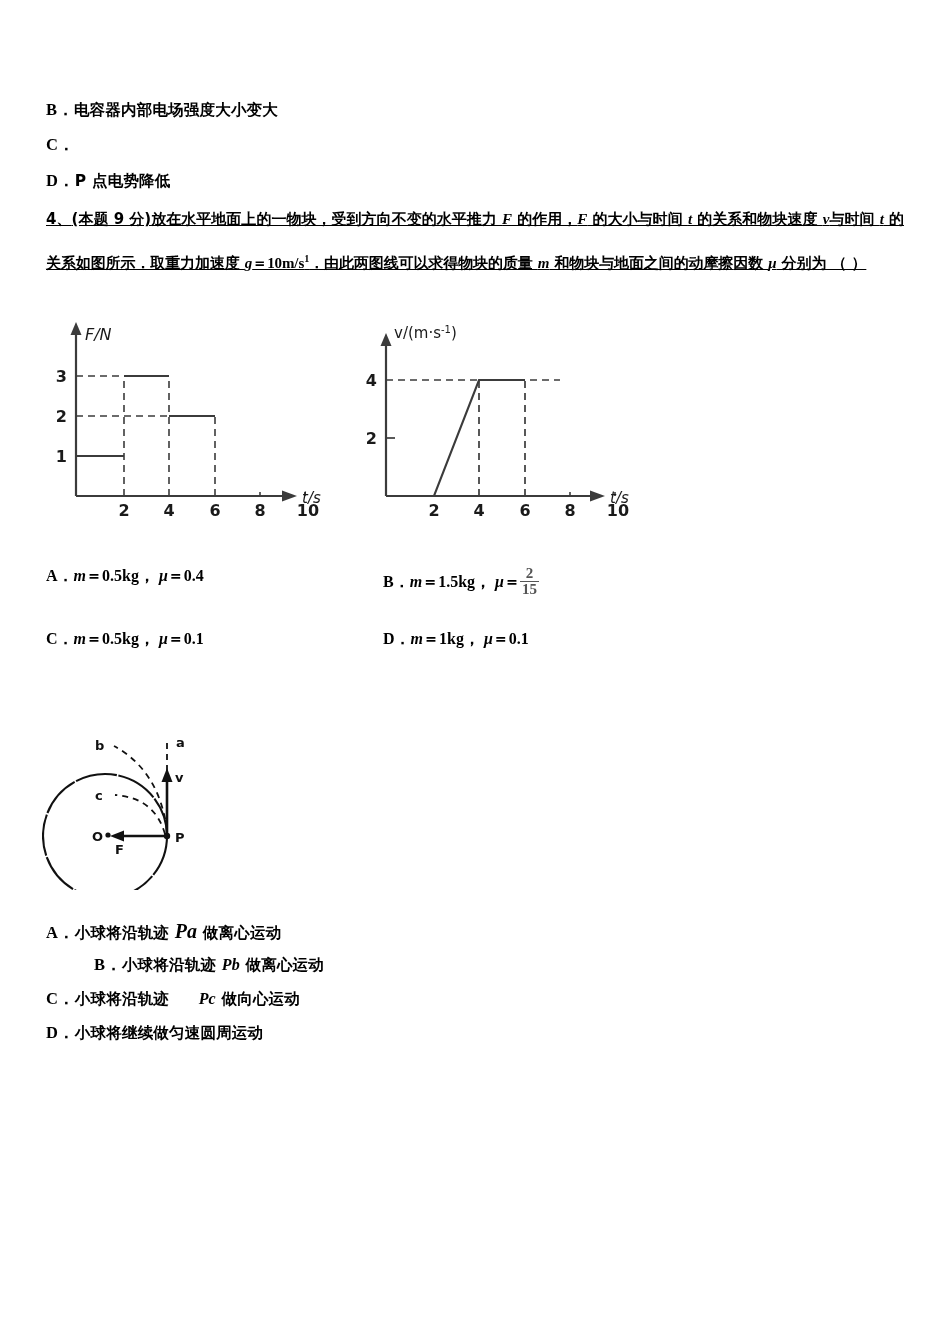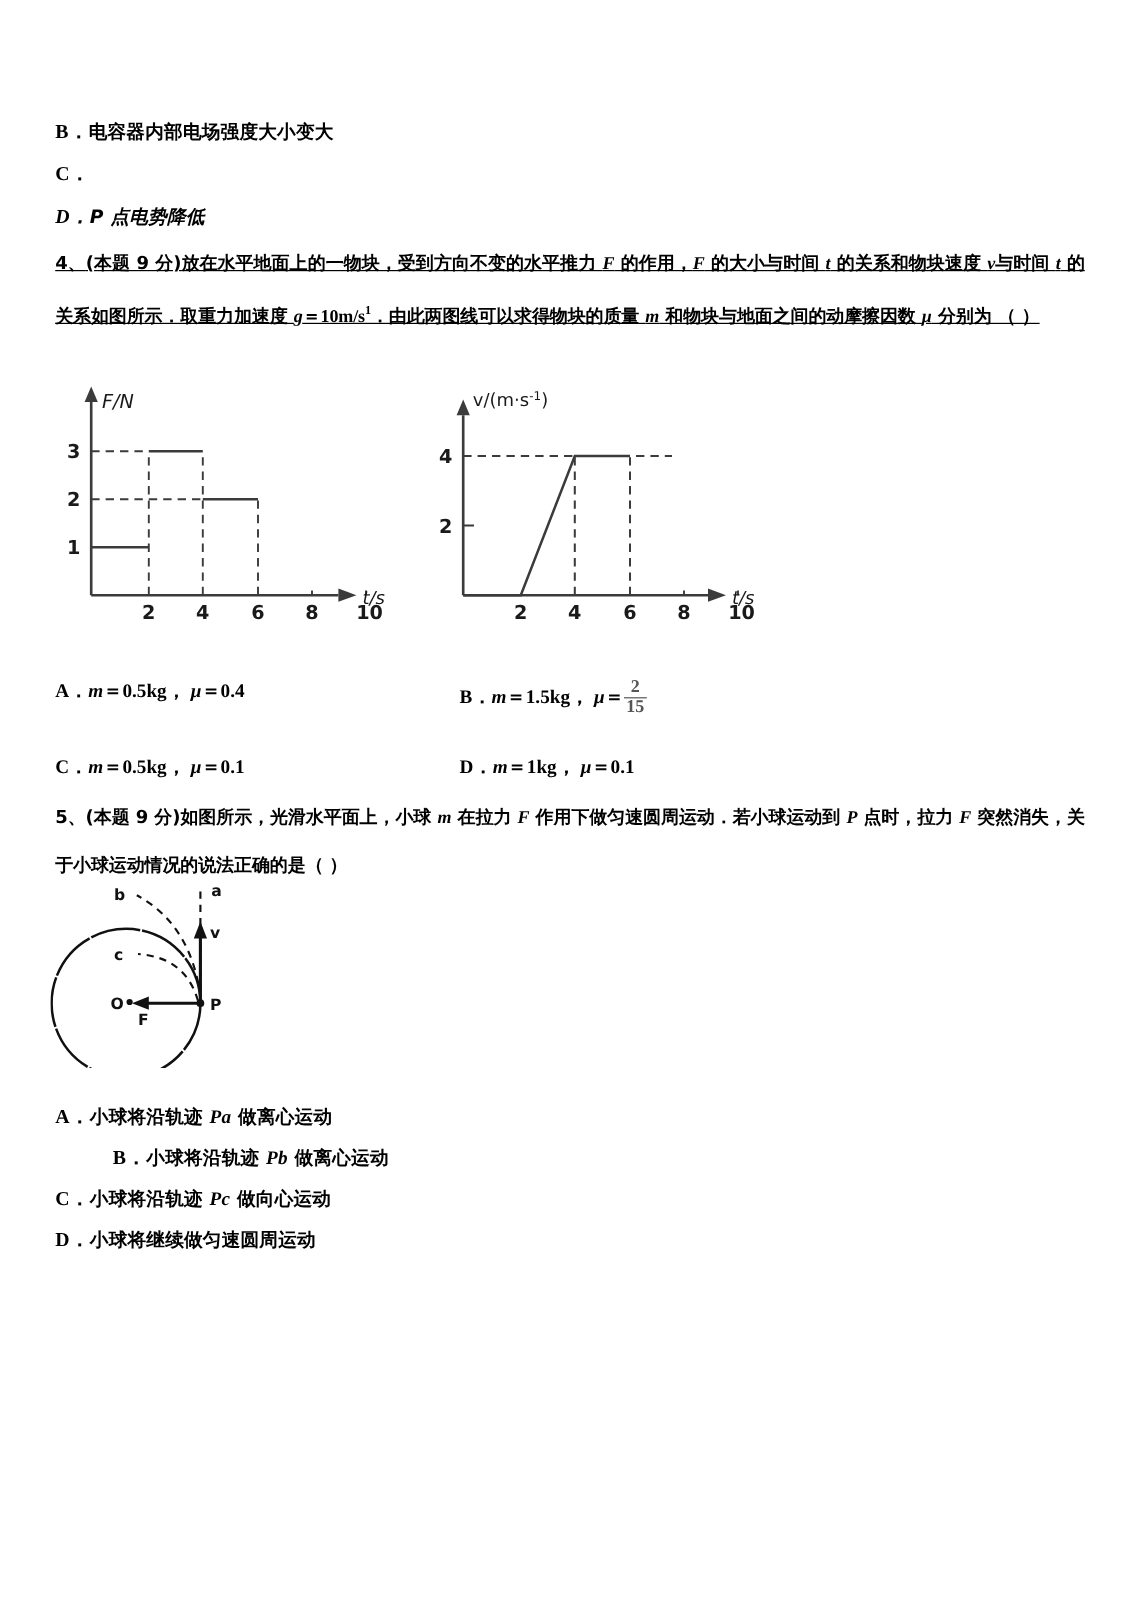--- a/index.html
+++ b/index.html
@@ -88,21 +88,21 @@
 <div id="page">
 
   <div class="opt-line" style="left:46px; top:99px;">
     <span class="opt-label">B．</span><span class="opt-text">电容器内部电场强度大小变大</span>
   </div>
 
   <div class="opt-line" style="left:46px; top:134px;">
     <span class="opt-label">C．</span><span class="opt-text"></span>
   </div>
 
-  <div class="opt-line" style="left:46px; top:170px;font-style:italic;">
+  <div class="opt-line" style="left:46px; top:170px;">
     <span class="opt-label">D．</span><span class="opt-text">P 点电势降低</span>
   </div>
 
   <div class="q-block" style="left:46px; top:200px; width:858px;text-decoration:underline;">
     <span>4、</span><span>(本题 9 分)</span><span>放在水平地面上的一物块，受到方向不变的水平推力 </span><span class="ital">F</span><span> 的作用，</span><span class="ital">F</span><span> 的大小与时间 </span><span class="ital">t</span><span> 的关系和物块速度 </span><span class="ital">v</span><span>与时间 </span><span class="ital">t</span><span> 的关系如图所示．取重力加速度 </span><span class="ital">g</span><span class="rom">＝10m/s</span><sup class="unit rom">1</sup><span>．由此两图线可以求得物块的质量 </span><span class="ital">m</span><span> 和物块与地面之间的动摩擦</span><span>因数 </span><span class="ital">μ</span><span> 分别为  （  ）</span>
   </div>
 
   <div class="fig" style="left:52px; top:318px;">
     <svg width="290" height="200" viewBox="0 0 290 200">
 
@@ -180,23 +180,20 @@
   </div>
 
   <div class="ans" style="left:46px; top:629px;">
     <span>C．</span><span class="mi">m</span><span>＝0.5kg，</span>&nbsp;<span class="mi">μ</span><span>＝0.1</span>
   </div>
 
   <div class="ans" style="left:383px; top:629px;">
     <span>D．</span><span class="mi">m</span><span>＝1kg，</span>&nbsp;<span class="mi">μ</span><span>＝0.1</span>
   </div>
 
-  <div class="q-block" style="left:46px; top:662px; width:858px;">
-    <span>5、</span><span>(本题 9 分)</span><span>如图所示，光滑水平面上，小球 </span><span class="ital">m</span><span> 在拉力 </span><span class="ital">F</span><span> 作用下做匀速圆周运动．若小球运动到 </span><span class="ital">P</span><span> 点时，拉力 </span><span class="ital">F</span><span> 突然</span><span>消失，关于小球运动情况的说法正确的是（   ）</span>
-  </div>
 
   <div class="fig" style="left:42px; top:730px;">
     <svg width="240" height="160" viewBox="0 0 240 160">
 
       <circle cx="63" cy="106" r="62" fill="none" stroke="#111" stroke-width="2.1" stroke-dasharray="42,1.6"></circle>
 
       <line x1="125" y1="96" x2="125" y2="10" stroke="#111" stroke-width="1.8" stroke-dasharray="6,5"></line>
       <text x="134" y="17" font-family="DejaVu Sans, sans-serif" font-size="13" font-weight="bold" fill="#111">a</text>
 
       <path d="M125,100 C120,64 105,34 72,16" fill="none" stroke="#111" stroke-width="1.8" stroke-dasharray="6,5"></path>
@@ -215,29 +212,29 @@
 
       <circle cx="66" cy="105" r="2.6" fill="#111"></circle>
       <text x="50" y="111" font-family="DejaVu Sans, sans-serif" font-size="13" font-weight="bold" fill="#111">O</text>
 
       <circle cx="125" cy="106" r="3.2" fill="#111"></circle>
       <text x="133" y="112" font-family="DejaVu Sans, sans-serif" font-size="13" font-weight="bold" fill="#111">P</text>
     </svg>
   </div>
 
   <div class="opt-line" style="left:46px; top:920px;">
-    <span class="opt-label">A．</span><span class="opt-text">小球将沿轨迹 </span><span class="ital" style="font-size:16px;">Pa</span><span class="opt-text"> 做离心运动</span>
+    <span class="opt-label">A．</span><span class="opt-text">小球将沿轨迹 </span><span class="ital" style="font-size:20px;">Pa</span><span class="opt-text"> 做离心运动</span>
   </div>
 
   <div class="opt-line" style="left:46px; top:954px;margin-left:48px;">
     <span class="opt-label">B．</span><span class="opt-text">小球将沿轨迹 </span><span class="ital" style="font-size:16px;">Pb</span><span class="opt-text"> 做离心运动</span>
   </div>
 
   <div class="opt-line" style="left:46px; top:988px;">
-    <span class="opt-label">C．</span><span class="opt-text">小球将沿轨迹 </span><span class="ital" style="font-size:16px;">Pc</span><span class="opt-text"> 做向心运动</span>
+    <span class="opt-label">C．</span><span class="opt-text">小球将沿轨迹 </span><span class="ital" style="font-size:16px;margin-left:24px;">Pc</span><span class="opt-text"> 做向心运动</span>
   </div>
 
   <div class="opt-line" style="left:46px; top:1022px;">
     <span class="opt-label">D．</span><span class="opt-text">小球将继续做匀速圆周运动</span>
   </div>
 
 
 </div>
 
 </body></html>

